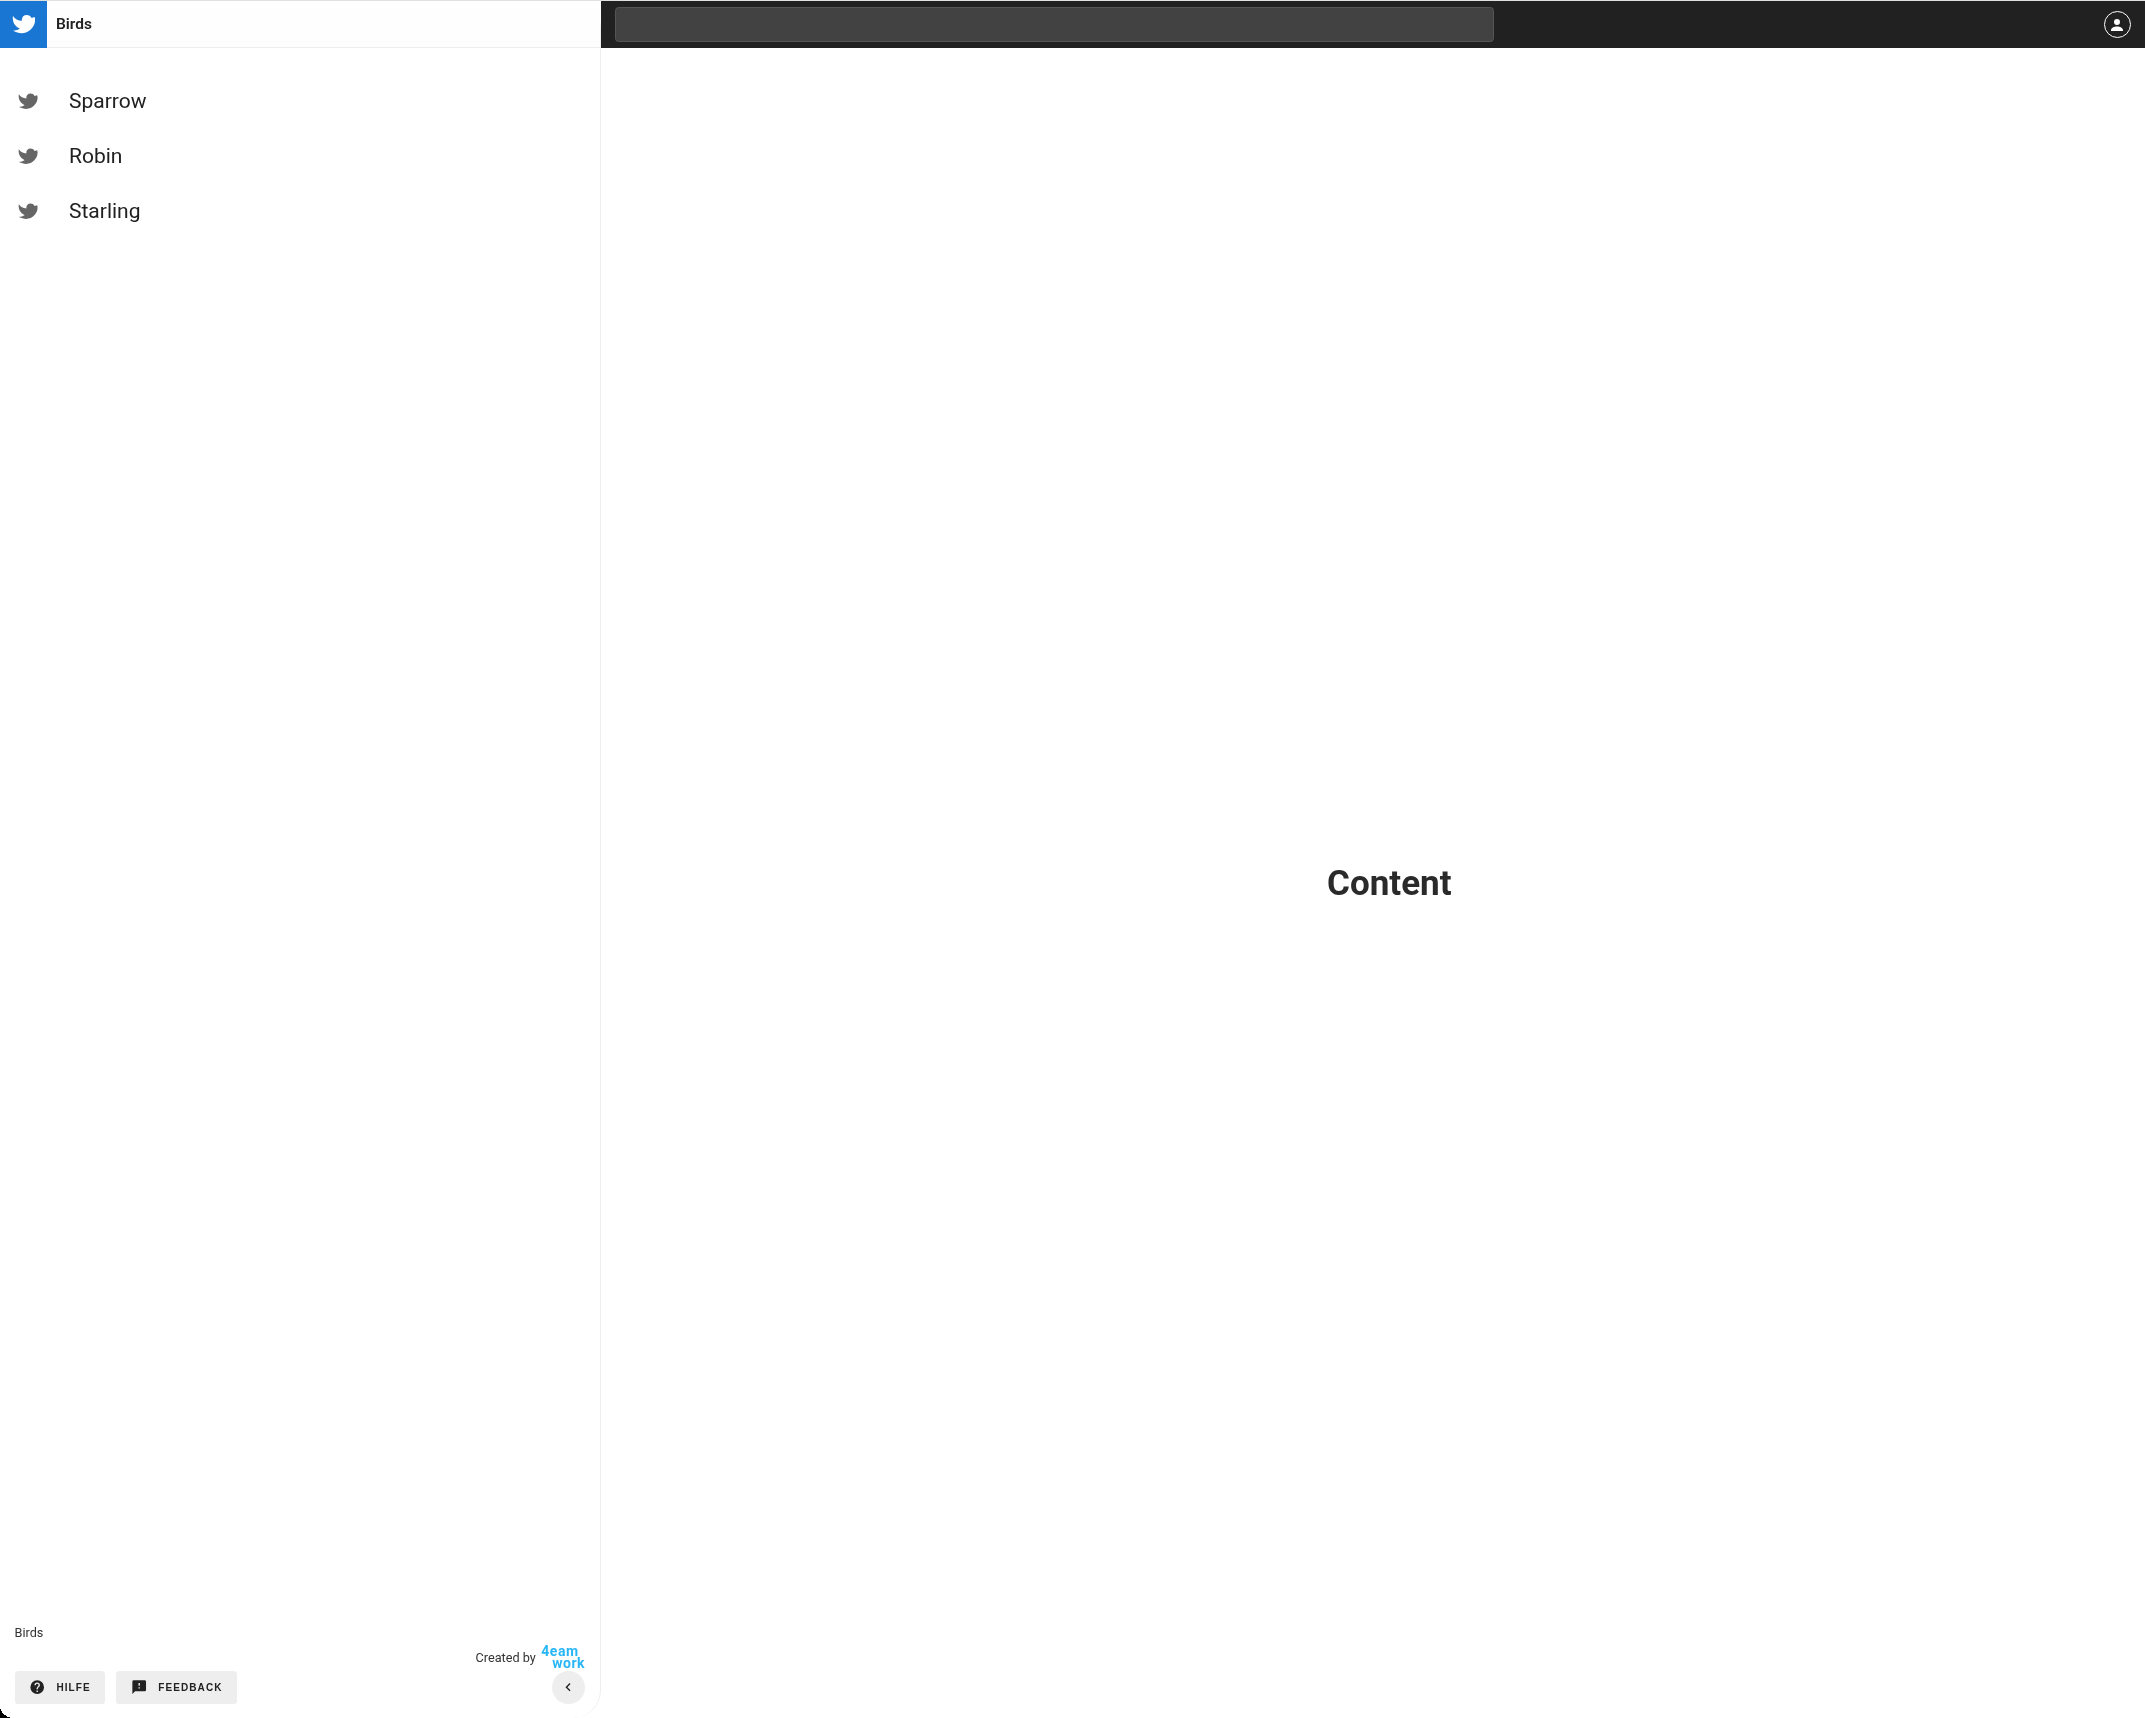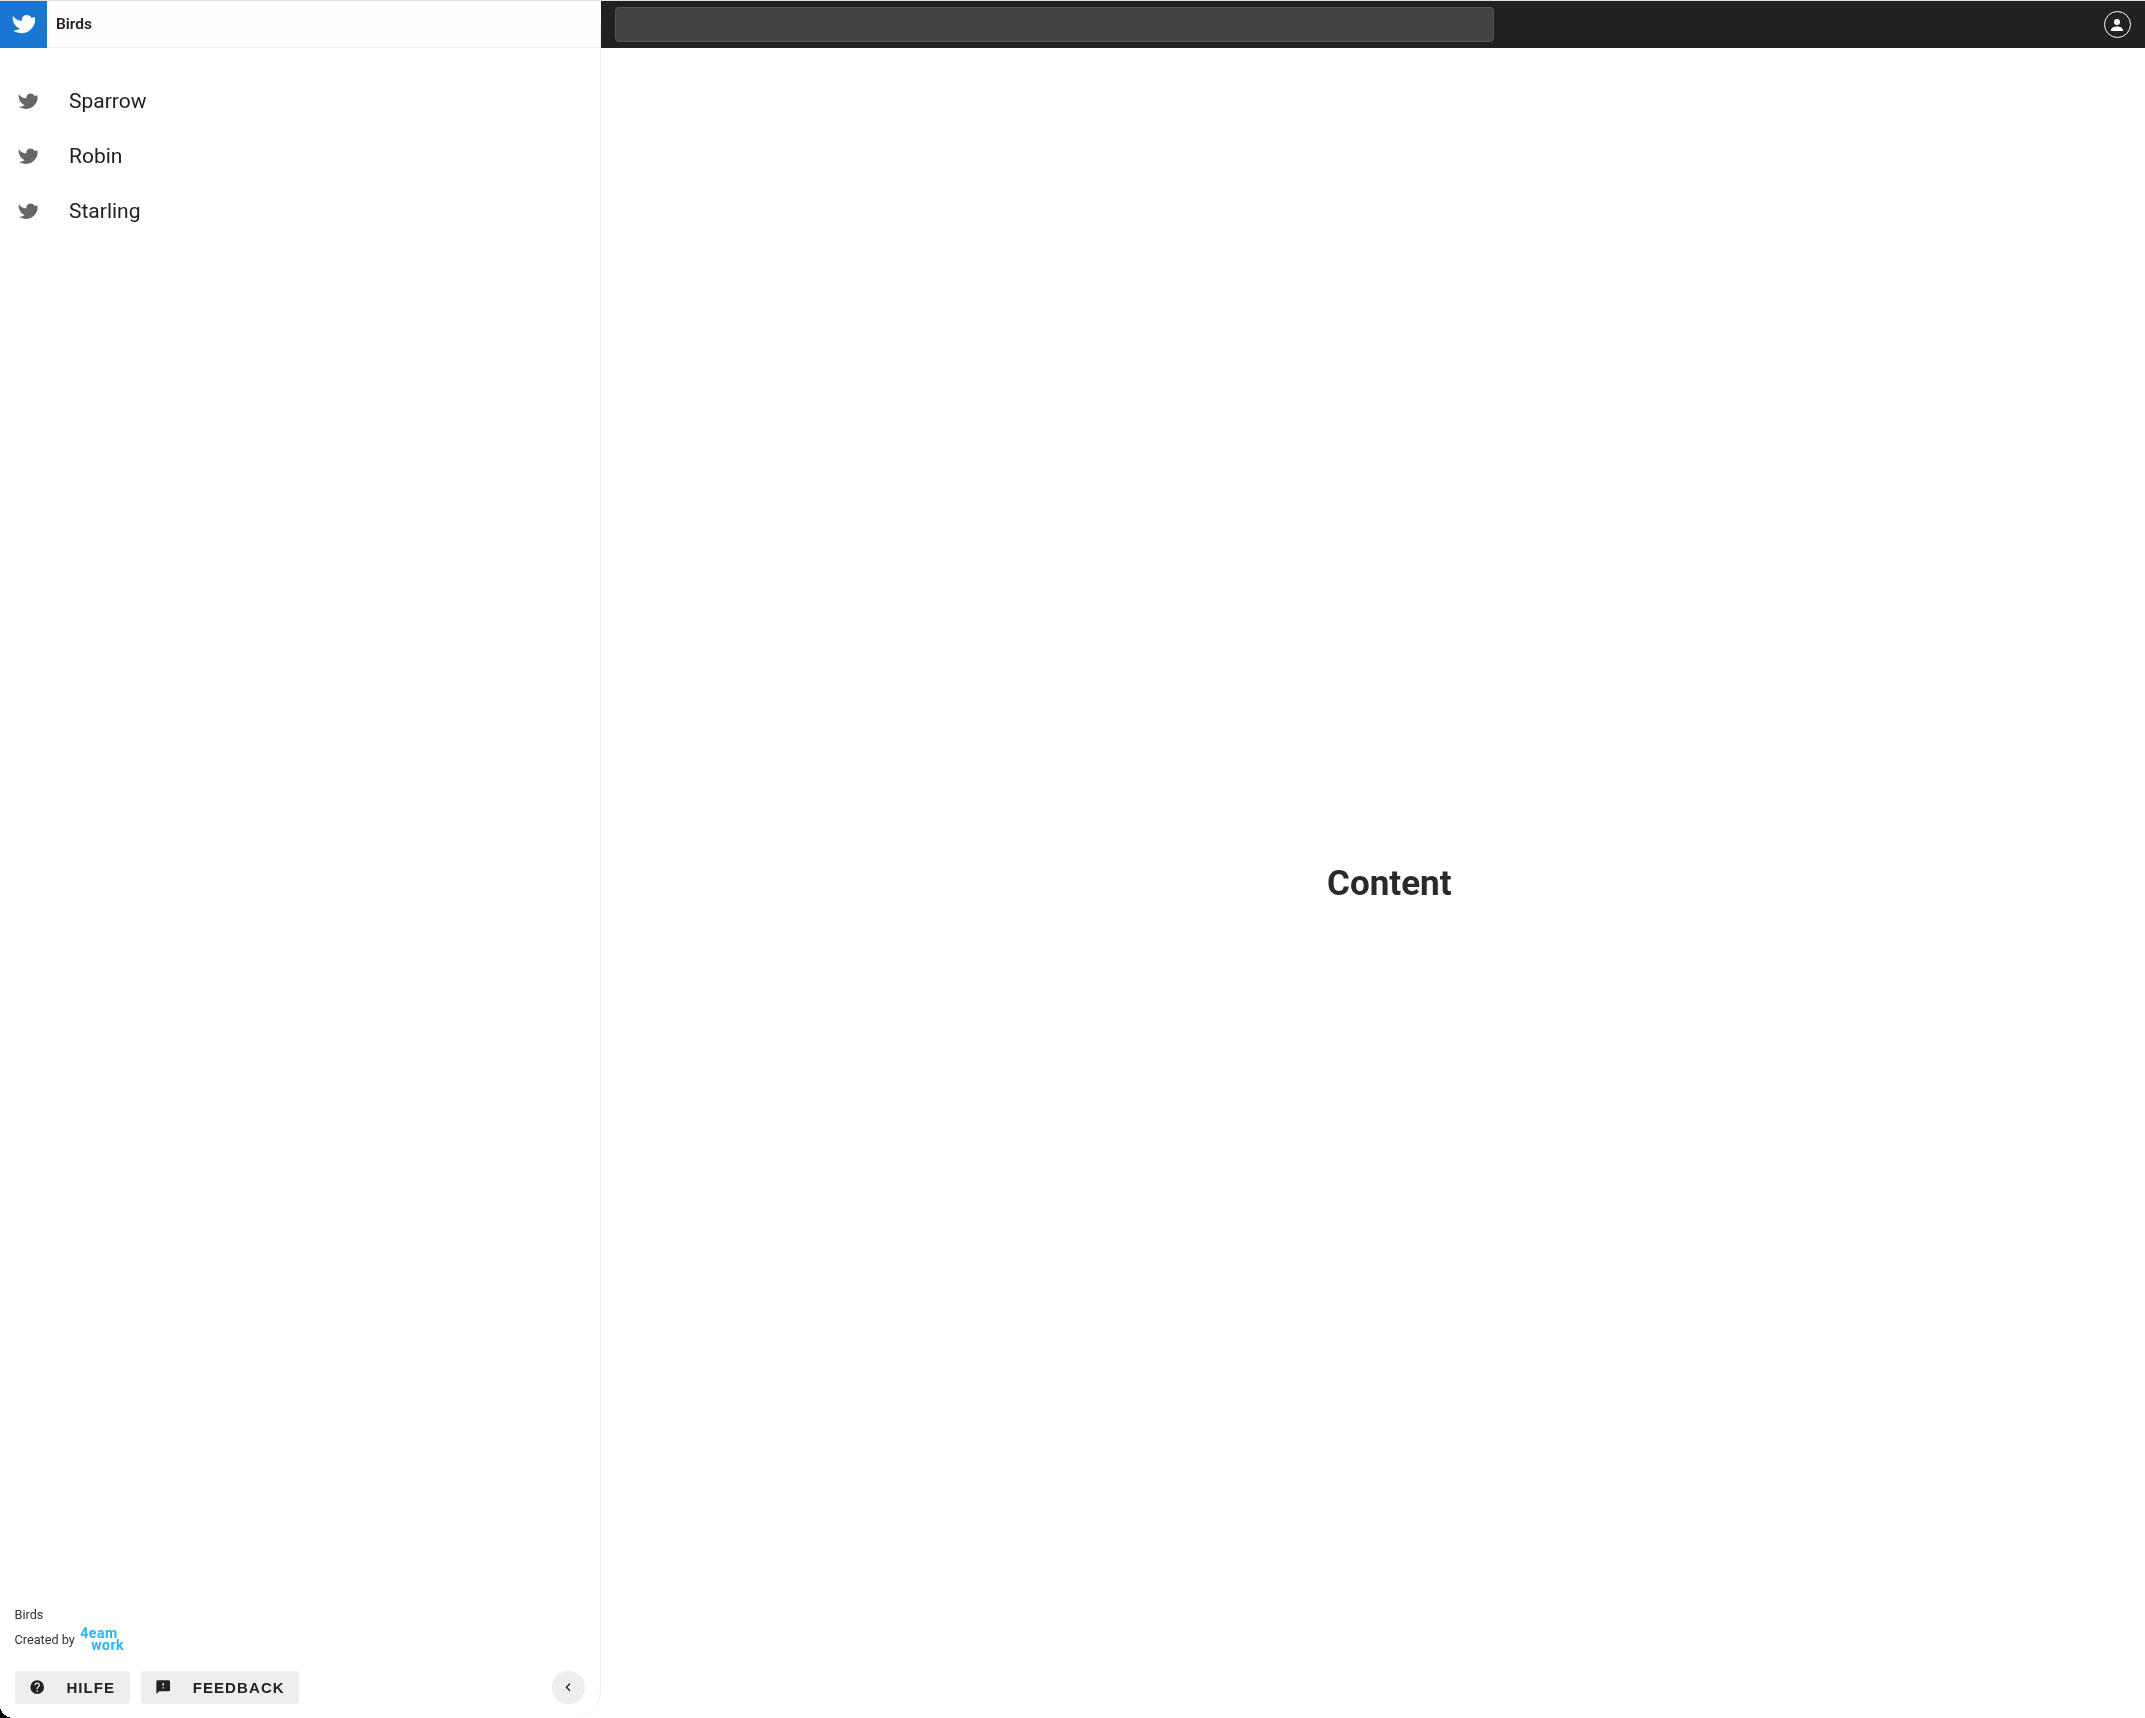--- a/index.html
+++ b/index.html
@@ -73,49 +73,50 @@
   .sidebar-footer {
     padding: 9px 14.5px 14.5px 14.5px;
     font-size: 12.7px;
     color: #333;
   }
   .footer-app-name { margin-bottom: 5.5px; font-size: 12.7px; }
   .created-row {
     display: flex;
     align-items: center;
     gap: 5.5px;
-    margin-bottom: 19px;
+    margin-bottom: 1px;
     font-size: 12.7px;
+    justify-content: flex-end;
   }
   .teamwork-logo {
     display: inline-flex;
     flex-direction: column;
     line-height: 0.85;
     font-weight: 700;
     font-size: 14px;
     color: #29b6f6;
     letter-spacing: 0.5px;
   }
   .teamwork-logo .row1::before { content: "4"; }
   .teamwork-logo .row2 { margin-left: 11px; }
   .footer-buttons {
     display: flex;
     align-items: center;
     gap: 11px;
   }
   .pill-btn {
     display: inline-flex;
     align-items: center;
-    gap: 21px;
+    gap: 11px;
     background: #eeeeee;
     border: none;
     border-radius: 3.6px;
     height: 33px;
     padding: 0 14.5px;
-    font-size: 15px;
+    font-size: 10px;
     font-weight: 600;
     letter-spacing: 1.1px;
     cursor: pointer;
     color: #222;
   }
   .pill-btn svg { width: 16.4px; height: 16.4px; fill: #222; }
   .collapse-btn {
     margin-left: auto;
     width: 33px;
     height: 33px;

